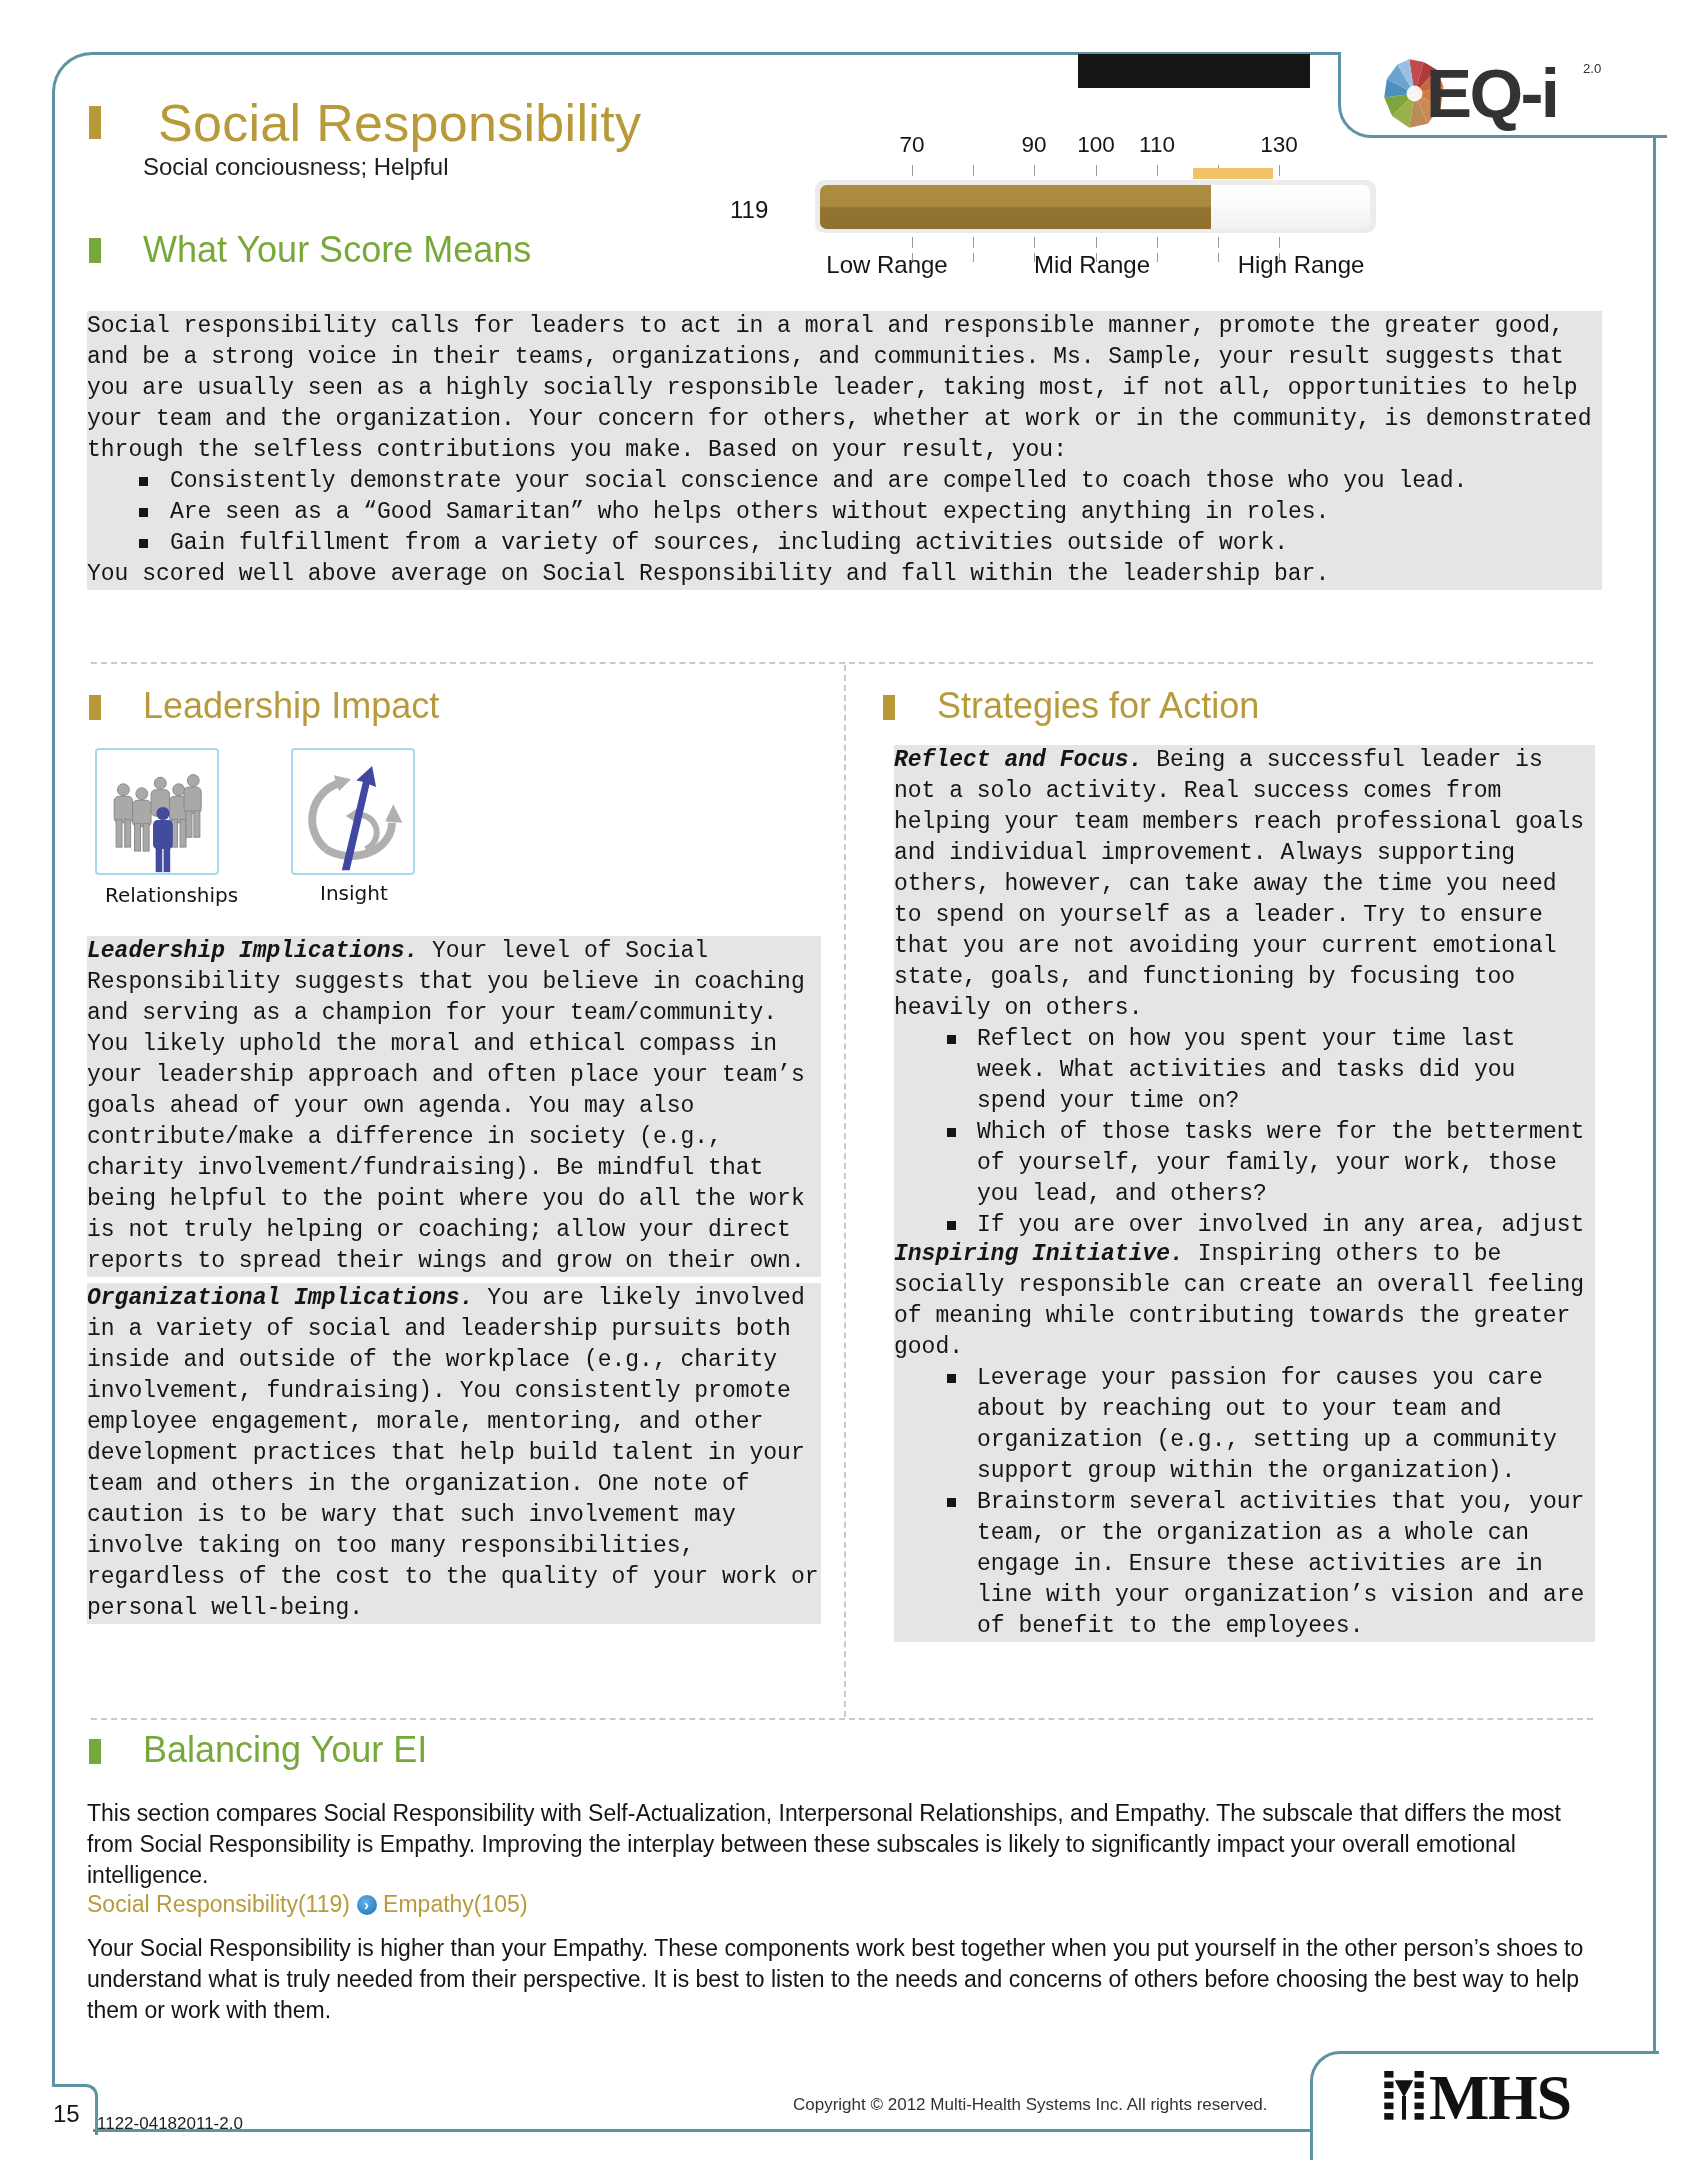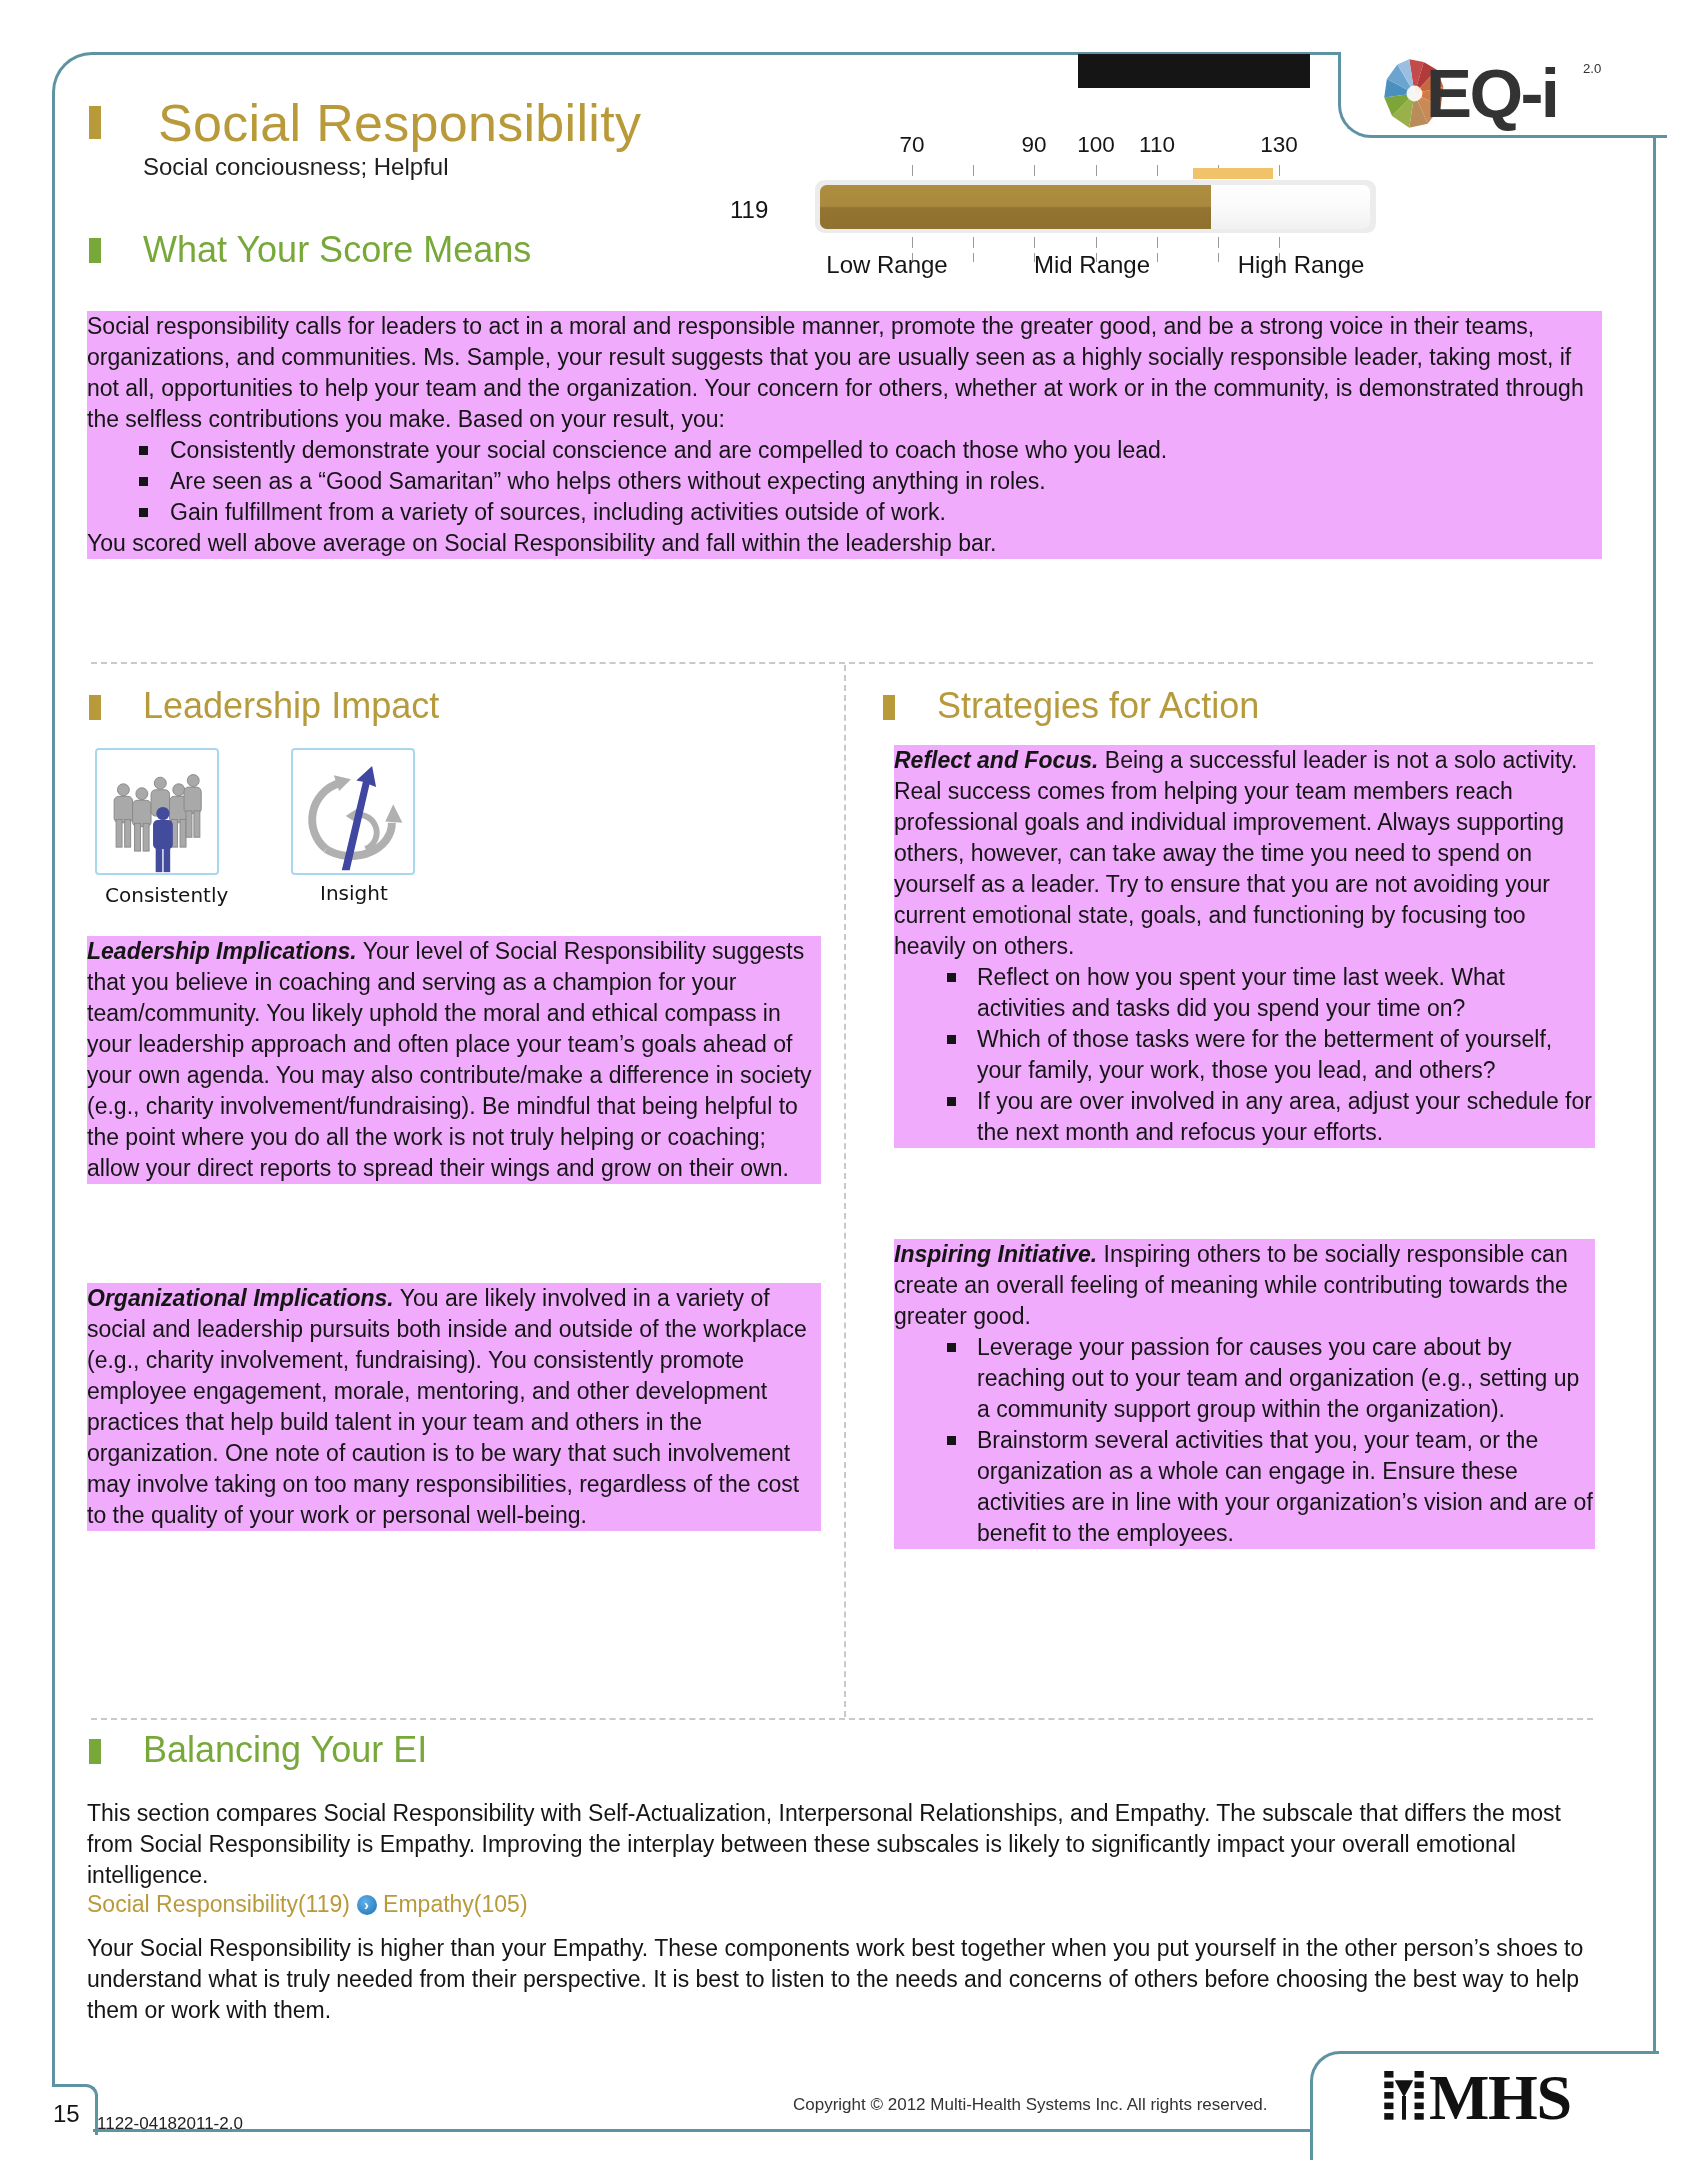--- a/index.html
+++ b/index.html
@@ -20,21 +20,21 @@
   .h1 { position:absolute; left:158px; top:93px; font-size:52px; color:#b99a3a; font-weight:normal; letter-spacing:0.3px; }
   .sub { position:absolute; left:143px; top:153px; font-size:24px; color:#1f1f1f; }
   .h2 { position:absolute; font-size:36px; font-weight:normal; }
   .body { font-size:23px; line-height:31px; color:#151515; }
   .para { position:absolute; }
   ul.sq { list-style:none; margin:0; padding:0; }
   ul.sq li { position:relative; padding-left:83px; }
   ul.sq li::before { content:""; position:absolute; left:52px; top:11.2px; width:9.3px; height:9.3px; background:#151515; }
   ul.sq2 li { padding-left:83px; }
   ul.sq2 li::before { left:53px; }
-  .shade { background:#f0abfc; }
+  .shade { background:#e5e5e5;font-family:Liberation Mono, monospace; }
 
   
   .tick-label { position:absolute; font-size:22.5px; color:#151515; transform:translateX(-50%); }
   .tick { position:absolute; width:1.3px; background:#9a9a9a; }
   .bar-track { position:absolute; left:815px; top:180px; width:561px; height:53px; background:#ececec; border-radius:9.3px; }
   .bar-inner { position:absolute; left:820px; top:185px; width:550px; height:44px; background:linear-gradient(#ffffff 0%, #fafafa 50%, #f1f1f1 100%); border-radius:6.6px; }
   .bar-fill { position:absolute; left:820px; top:185px; height:44px; background:linear-gradient(#ad8d3f 0%, #a98a3e 48%, #937430 52%, #8f722f 100%); border-radius:6.6px 0 0 6.6px; }
   .lead-bar { position:absolute; top:168px; height:10.6px; background:#f0c36b; }
   .range-label { position:absolute; top:251px; font-size:24px; color:#151515; transform:translateX(-50%); }
   .score-num { position:absolute; left:730px; top:196px; font-size:24px; color:#151515; }
@@ -167,21 +167,21 @@
         <rect x="147" y="92" width="9" height="40"></rect>
     </g>
     <g fill="#434b9c">
       <circle cx="100" cy="96" r="10"></circle>
         <rect x="85" y="106" width="30" height="44" rx="7"></rect>
         <rect x="89" y="145" width="10" height="40"></rect>
         <rect x="101" y="145" width="10" height="40"></rect>
     </g>
   </svg>
 </div>
-<div class="icon-label" style="left:105px;top:883px">Consistently</div>
+<div class="icon-label" style="left:105px;top:883px">Relationships</div>
 
 <div class="icon-box" style="left:291px;top:748px">
   <svg width="120" height="123" viewBox="0 0 182 186">
     <path d="M50,150 A58,58 0 0 1 70,50" fill="none" stroke="#b0b0b0" stroke-width="12"></path>
     <polygon points="62,38 88,44 70,62" fill="#b0b0b0"></polygon>
     <path d="M50,150 A62,50 0 0 0 150,110" fill="none" stroke="#b0b0b0" stroke-width="12"></path>
     <polygon points="140,108 152,82 166,110" fill="#b0b0b0"></polygon>
     <path d="M110,150 A24,24 0 0 0 90,100" fill="none" stroke="#b0b0b0" stroke-width="9"></path>
     <polygon points="80,100 98,88 96,110" fill="#b0b0b0"></polygon>
     <polygon points="74,182 86,182 116,52 126,56 120,24 96,46 106,48" fill="#3f47a0"></polygon>

